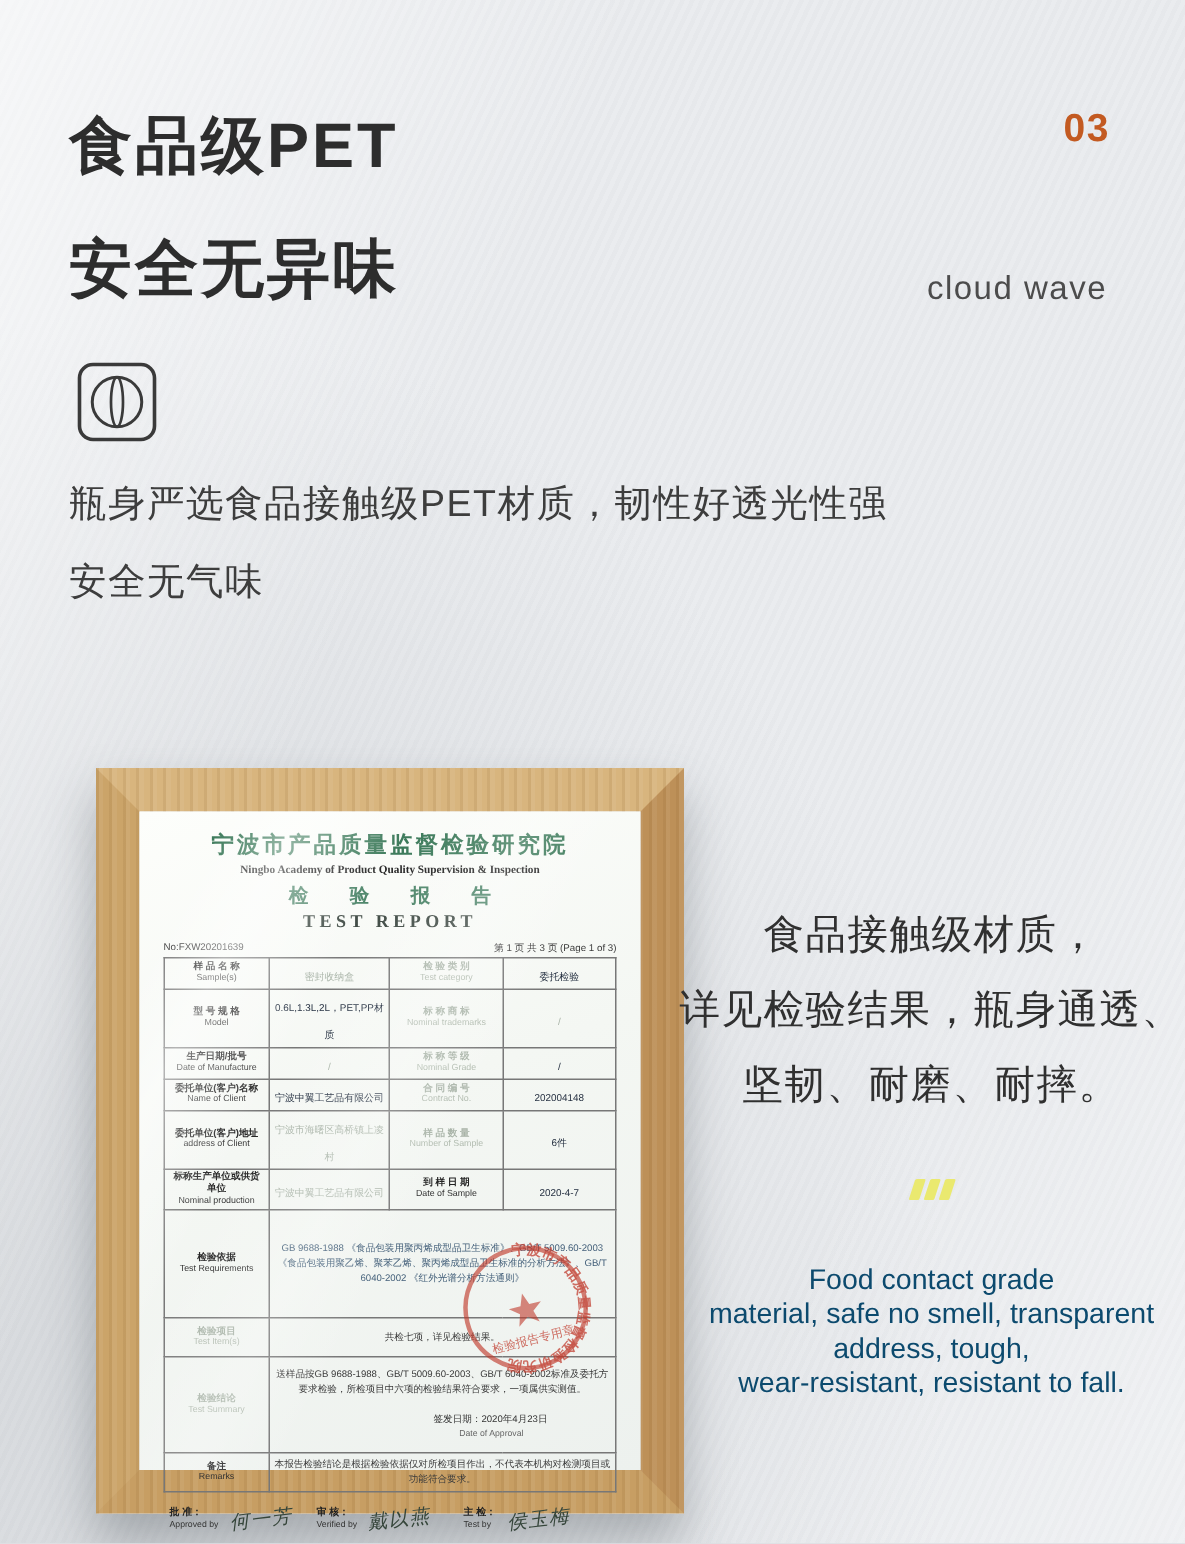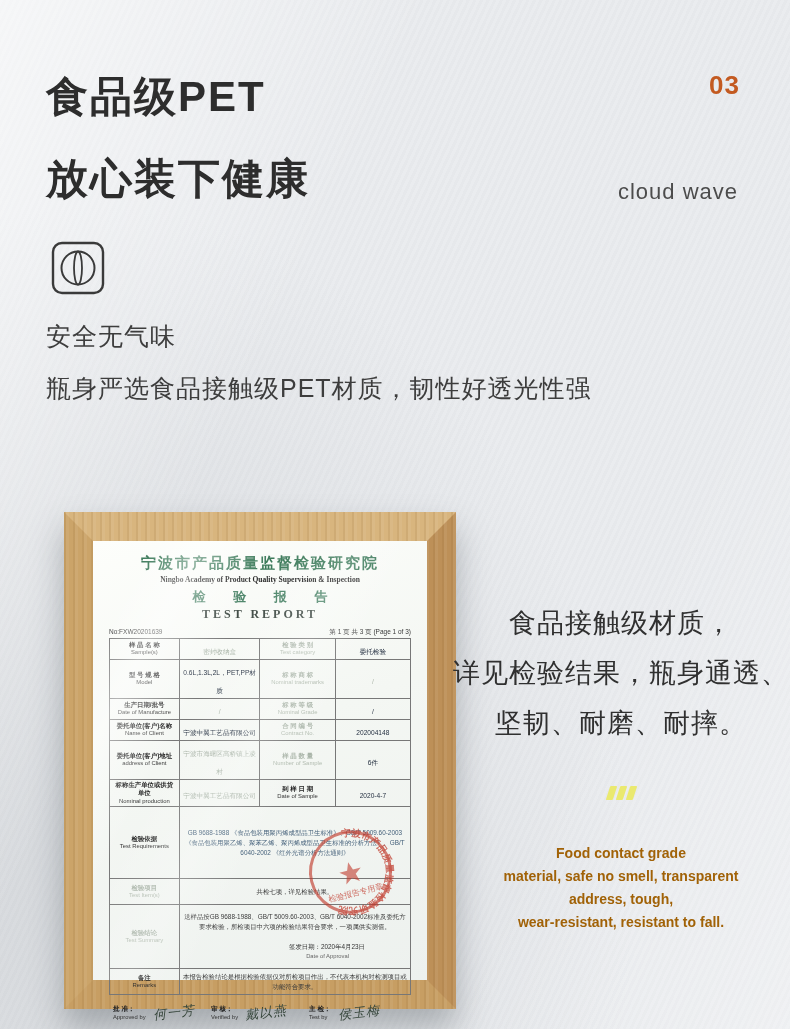--- a/index.html
+++ b/index.html
@@ -17,21 +17,21 @@
   .page-num{position:absolute;right:50px;top:70px;color:#c35a21;font-weight:700;
     font-size:26px;letter-spacing:1px;}
   .brand{position:absolute;right:52px;top:179px;color:#4c4c4c;font-size:22px;letter-spacing:1px;}
   .hero-icon{position:absolute;left:50px;top:240px;}
   .hero-desc{position:absolute;left:46px;top:310px;color:#3d3d3d;font-size:25px;line-height:52px;letter-spacing:1px;}
   
   .right-panel{position:absolute;left:452px;top:598px;width:338px;text-align:center;}
   .rp-headline{color:#303030;font-size:27px;line-height:50px;letter-spacing:1px;font-weight:500;}
   .ydiv{margin:38px auto 0;display:flex;justify-content:center;gap:3px;height:14px;}
   .ydiv span{display:block;width:7px;height:14px;background:#eae96f;transform:skewX(-18deg);border-radius:1px;}
-  .rp-english{margin-top:42px;color:#a16207;font-size:14px;line-height:23px;font-weight:bold;}
+  .rp-english{margin-top:42px;color:#0c4a6e;font-size:19px;line-height:23px;}
   
   .frame{position:absolute;left:64px;top:512px;width:392px;height:497px;box-sizing:border-box;
     border:29px solid #c9a267;border-top-color:#d8b57e;border-left-color:#cba469;
     border-right-color:#bd9058;border-bottom-color:#c79e63;
     box-shadow:0 18px 30px rgba(80,86,92,.38), inset 0 0 0 1px rgba(110,78,36,.45);}
   .frame::before{content:"";position:absolute;inset:-29px;pointer-events:none;z-index:0;
     background:repeating-linear-gradient(90deg, rgba(120,80,30,.10) 0 2px, rgba(255,255,255,.06) 2px 5px, rgba(0,0,0,0) 5px 9px);}
   .paper{position:absolute;inset:0;z-index:1;box-sizing:border-box;padding:13px 16px 10px;
     background:linear-gradient(160deg,#fdfefb 0%,#f4f7f3 45%,#edf1ee 100%);}
   .glass{position:absolute;inset:0;z-index:5;pointer-events:none;
@@ -69,36 +69,36 @@
   .stamp{position:absolute;left:212px;top:285px;z-index:4;opacity:.85;transform:rotate(-14deg);}
 </style>
 </head>
 <body>
 
 <div class="page">
   <div class="bg-streaks"></div>
 
   <div class="hero-title">
     <div>食品级PET</div>
-    <div>放心装下健康</div>
+    <div>安全无异味</div>
   </div>
   <div class="page-num">03</div>
   <div class="brand">cloud wave</div>
 
   <div class="hero-icon">
     <svg width="56" height="56" viewBox="0 0 56 56" fill="none">
       <rect x="3" y="3" width="50" height="50" rx="9" stroke="#3a3a3a" stroke-width="2.4"></rect>
       <circle cx="28" cy="28" r="16.5" stroke="#3a3a3a" stroke-width="2"></circle>
       <ellipse cx="28" cy="28" rx="4" ry="16.5" stroke="#3a3a3a" stroke-width="1.8"></ellipse>
     </svg>
   </div>
 
   <div class="hero-desc">
+    <div>瓶身严选食品接触级PET材质，韧性好透光性强</div>
     <div>安全无气味</div>
-    <div>瓶身严选食品接触级PET材质，韧性好透光性强</div>
   </div>
 
   <div class="frame">
     <div class="paper">
       <div class="org-cn">宁波市产品质量监督检验研究院</div>
       <div class="org-en">Ningbo Academy of Product Quality Supervision &amp; Inspection</div>
       <div class="title-cn">检 验 报 告</div>
       <div class="title-en">TEST REPORT</div>
 
       <div class="meta">

